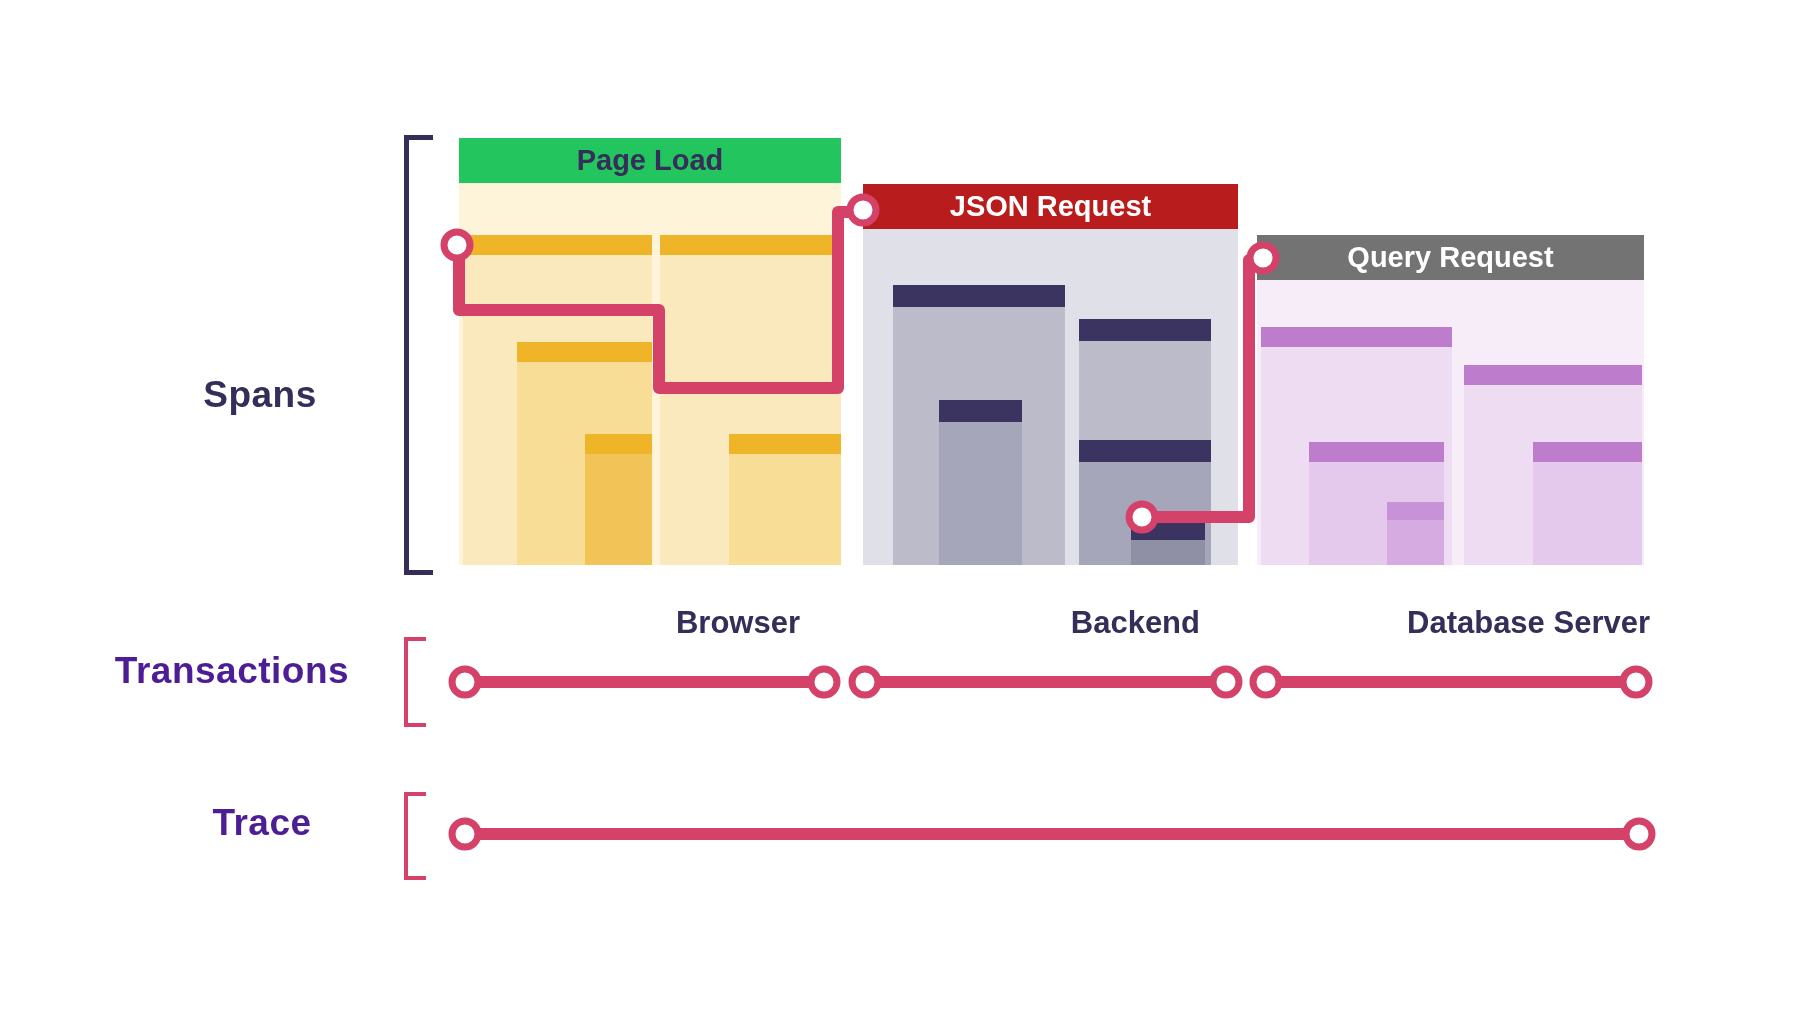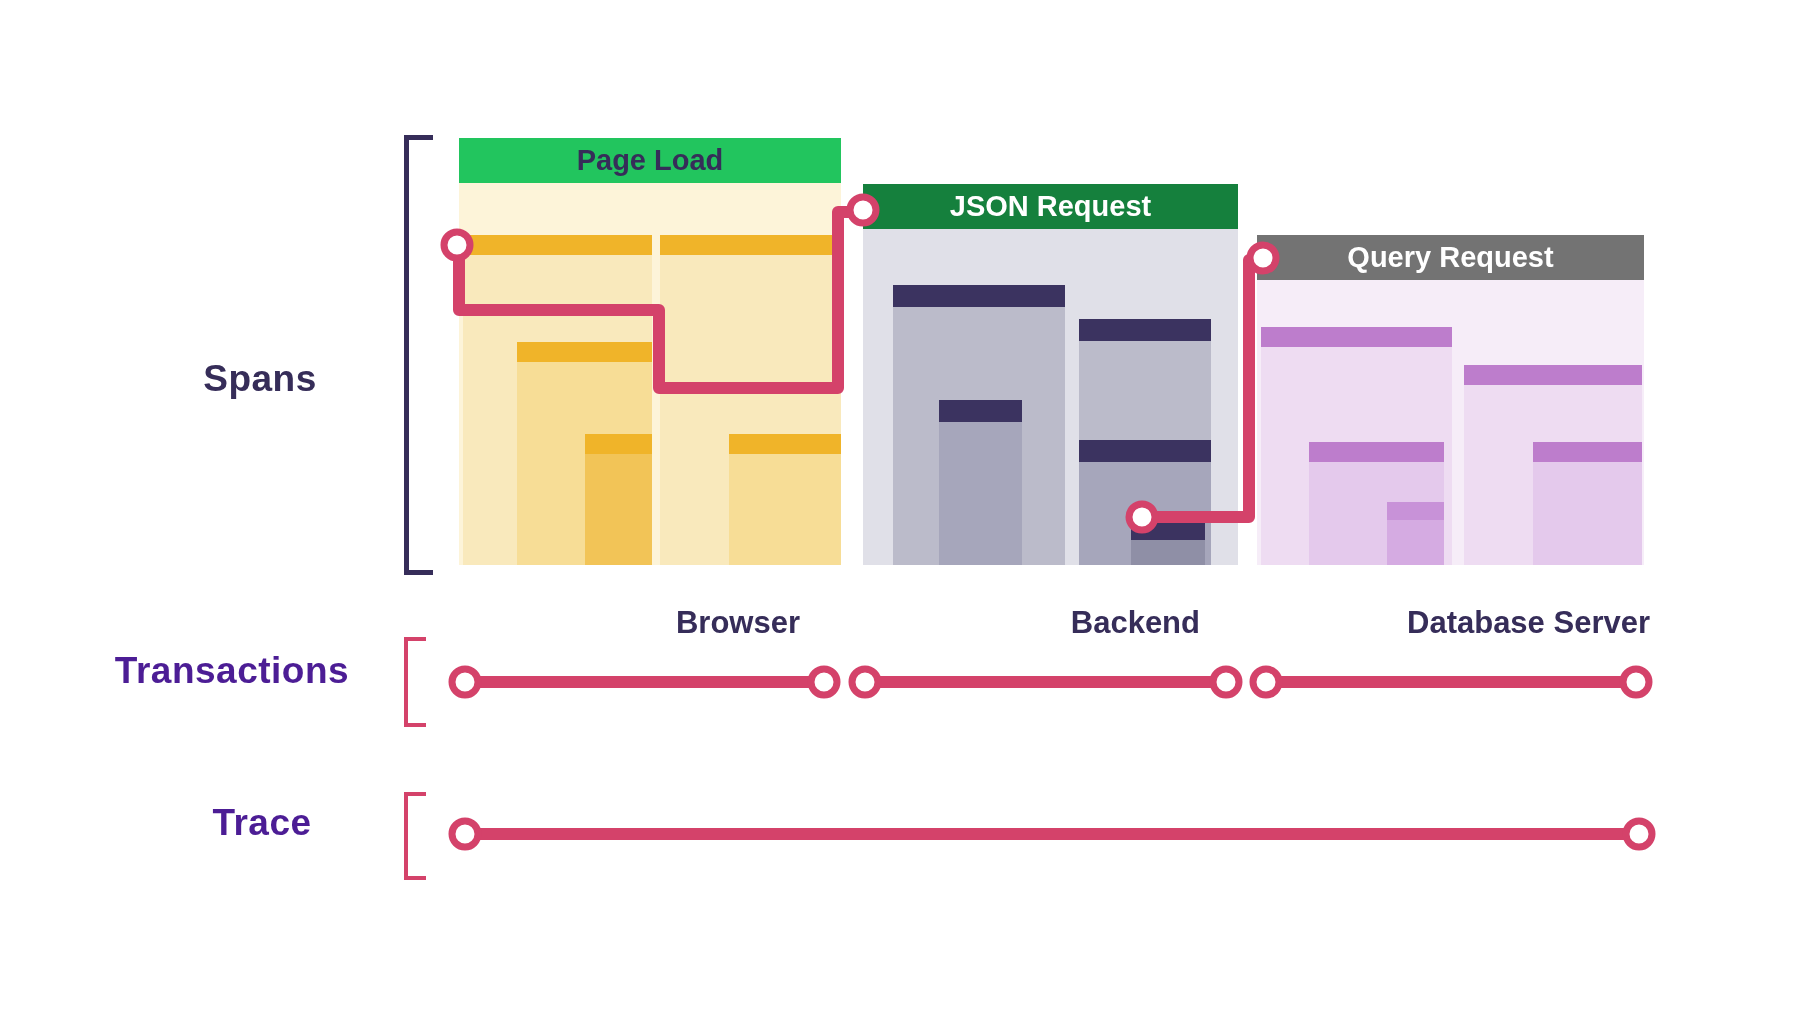--- a/index.html
+++ b/index.html
@@ -2,41 +2,41 @@
 <html><head>
 <meta charset="utf-8">
 <style>
   html,body{margin:0;padding:0;background:#fff;}
   .canvas{
     position:relative;width:1800px;height:1031px;background:#ffffff;
     font-family:"Liberation Sans", sans-serif;overflow:hidden;
   }
   
   .section-label{position:absolute;font-weight:700;font-size:37px;letter-spacing:.5px;}
-  .lbl-dark{color:#362d59;}
+  .lbl-dark{color:#362d59;margin-top:16px;}
   .lbl-red{color:#4c1d95;}
   
   .bracket{position:absolute;border-style:solid;border-right:none;background:transparent;}
   .bracket-dark{border-color:#362d59;border-width:5px 0 5px 5px;}
   .bracket-red{border-color:#d4426a;border-width:4px 0 4px 4px;}
   
   .panel{position:absolute;}
   .panel-header{position:absolute;left:0;top:0;right:0;height:45px;display:flex;align-items:center;justify-content:center;font-weight:700;font-size:29px;}
   .panel-body{position:absolute;left:0;top:45px;right:0;bottom:0;}
   .bar{position:absolute;}
   .caption{position:absolute;font-weight:700;font-size:31px;color:#362d59;text-align:right;}
   
   .p1-header{background:#22c55e;color:#362d59;}
   .p1-body{background:#fdf4d9;}
   .c-y1{background:#f9e9bc;}
   .c-y2{background:#f7dd96;}
   .c-y3{background:#f2c457;}
   .b-gold{background:#f0b429;}
   
-  .p2-header{background:#15803d;color:#ffffff;}
+  .p2-header{background:#b91c1c;color:#ffffff;}
   .p2-body{background:#e0e0e8;}
   .c-g1{background:#bbbbca;}
   .c-g2{background:#a6a6bb;}
   .c-g3{background:#8f8fa6;}
   .b-navy{background:#3b3360;}
   
   .p3-header{background:#737373;color:#ffffff;}
   .p3-body{background:#f6edf8;}
   .c-p1{background:#eedcf2;}
   .c-p2{background:#e4c9ec;}

